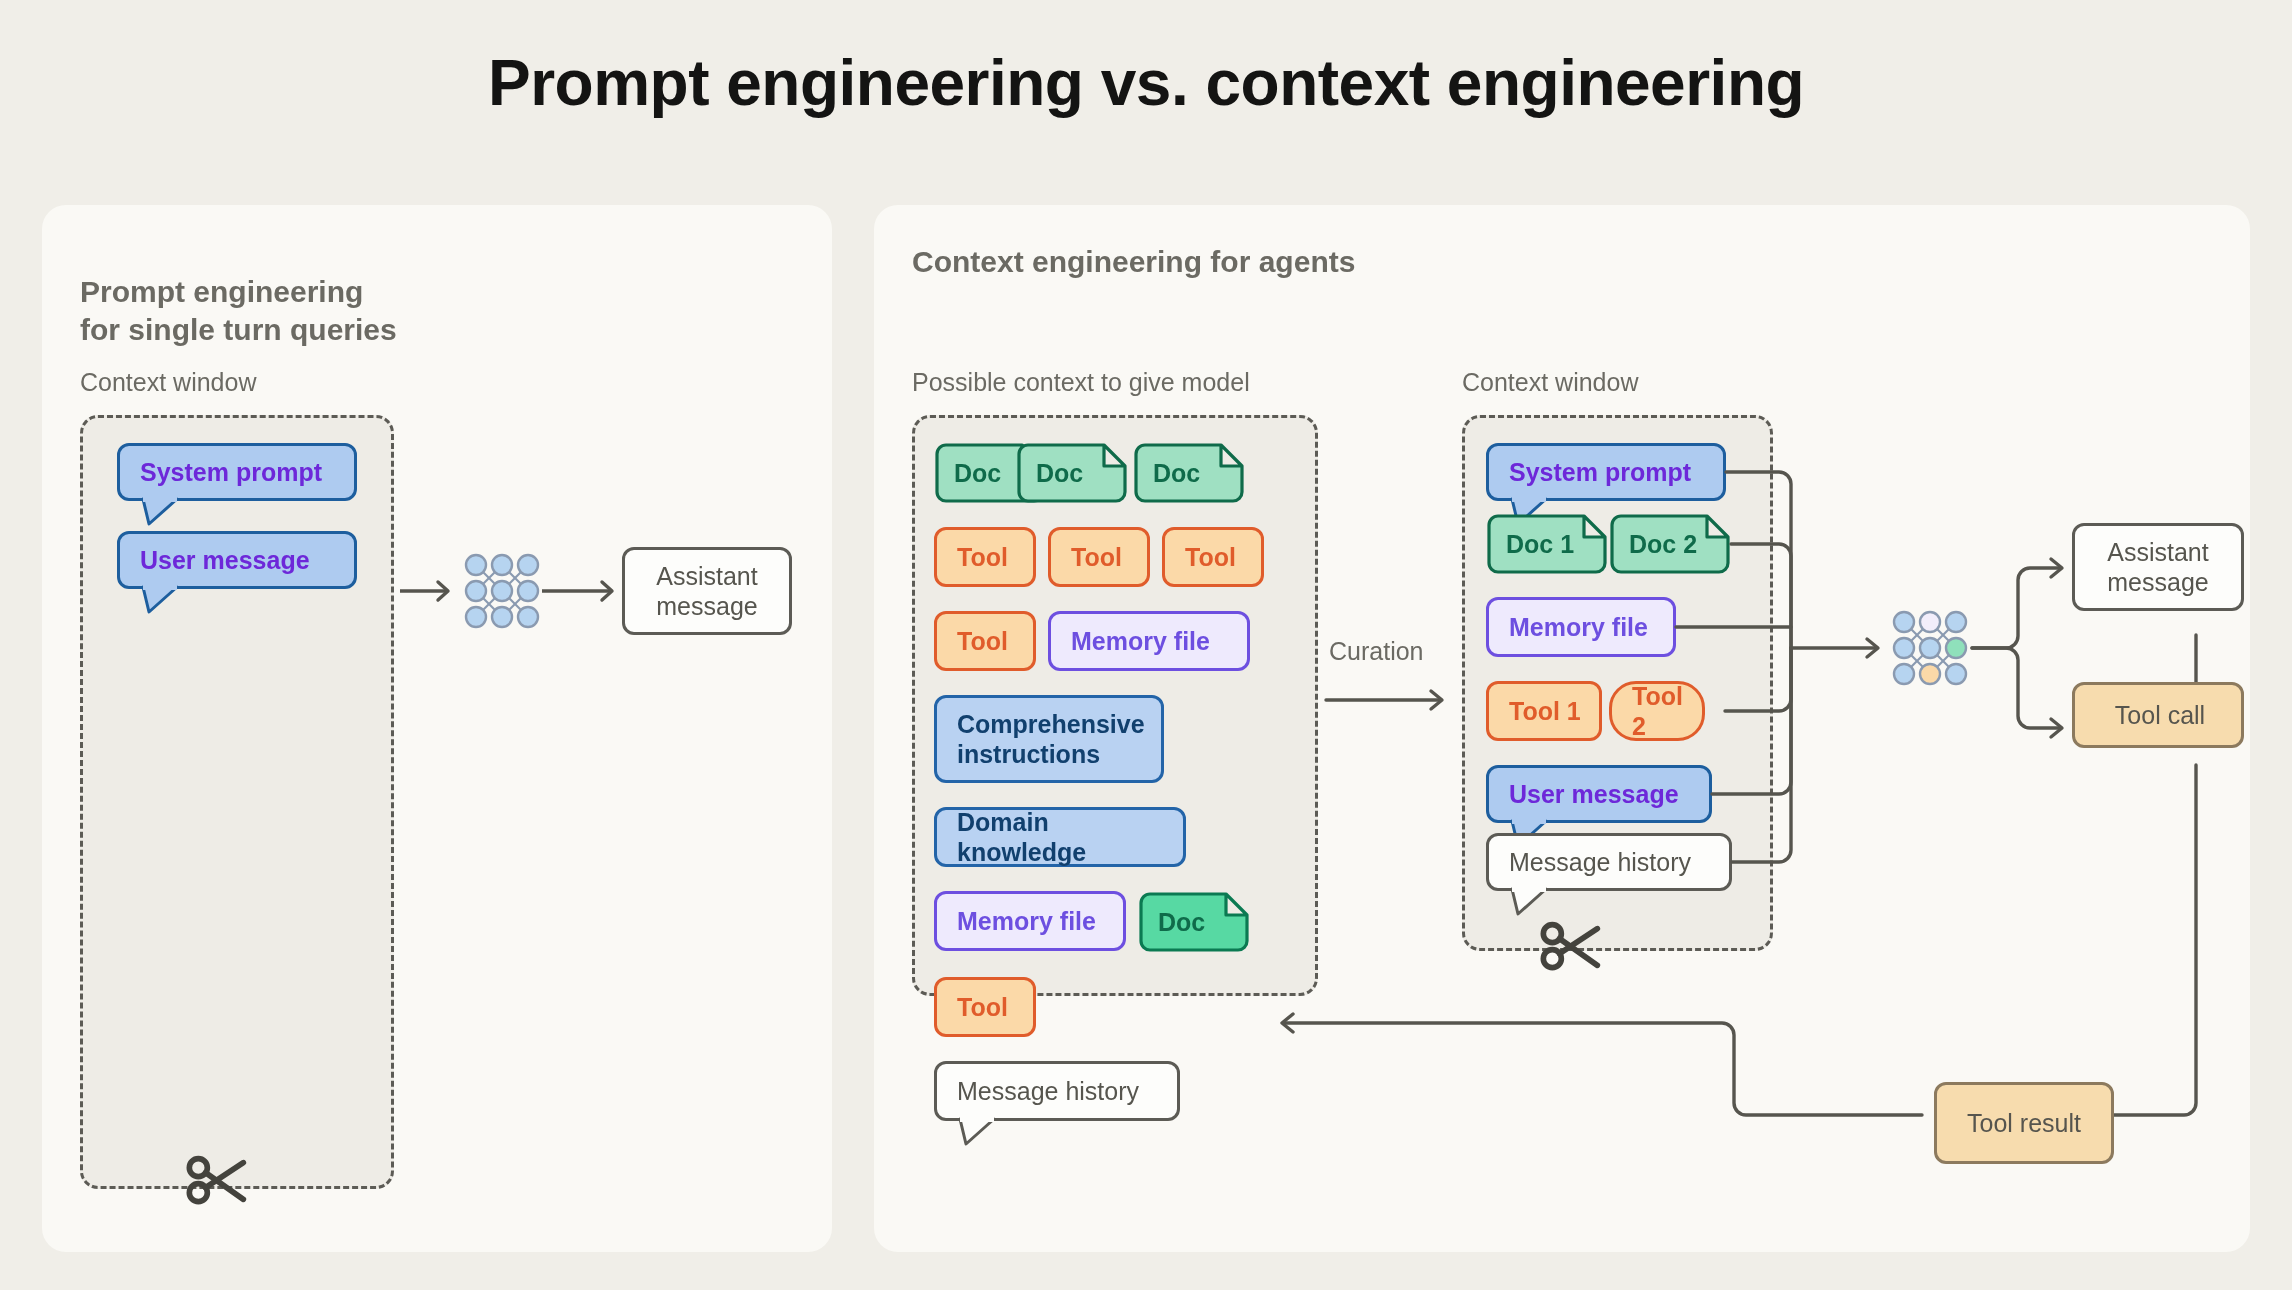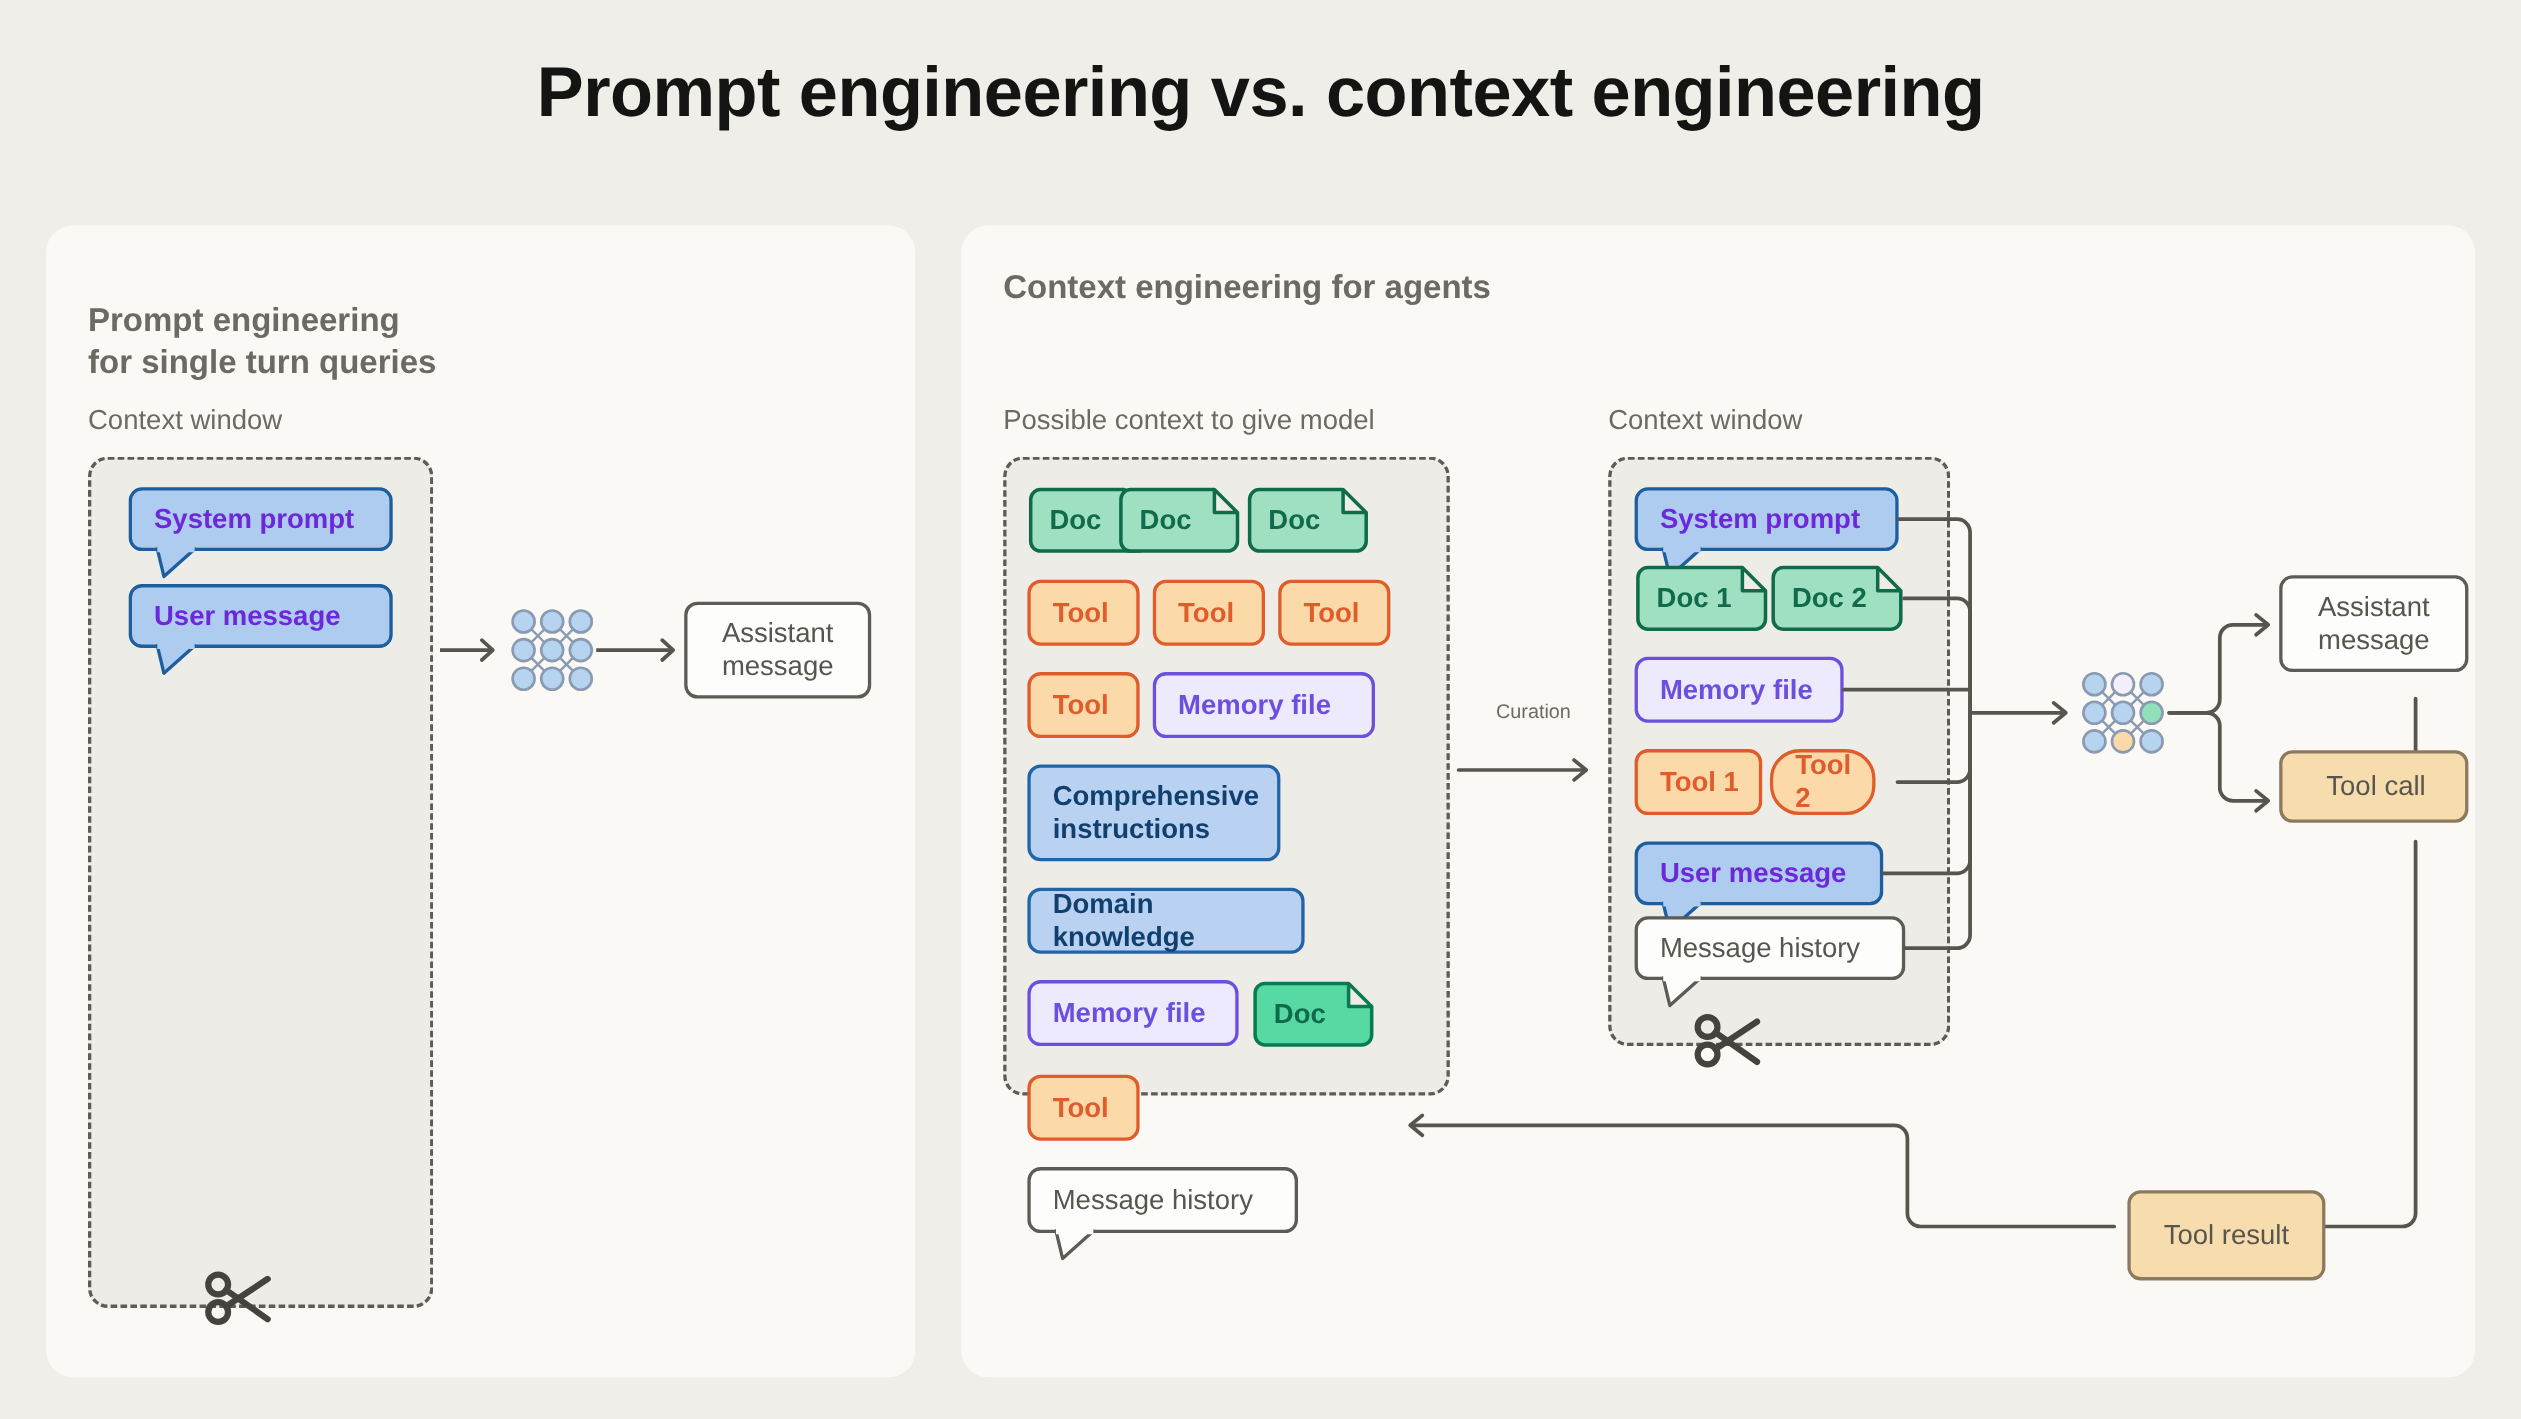--- a/index.html
+++ b/index.html
@@ -219,21 +219,21 @@
   </div>
 
   <div class="chip plainwhite" style="left:60px;top:856px;width:246px;height:60px;">
     <span>Message history</span>
   </div>
   <svg class="tail" style="left:84px;top:912px;" width="40" height="30">
     <path d="M2,2 L36,2 L8,27 Z" fill="#fdfdfb" stroke="#5c5b55" stroke-width="3" stroke-linejoin="round"></path>
     <path d="M2,2 L36,2" stroke="#fdfdfb" stroke-width="6"></path>
   </svg>
 
-  <div class="col-label" style="left:455px;top:432px;font-size:18px;margin-left:31px;">Curation</div>
+  <div class="col-label" style="left:455px;top:432px;font-size:25px;">Curation</div>
   <svg class="conn" width="1376" height="1047">
     <g stroke="#56554e" stroke-width="3.4" fill="none" stroke-linecap="round" stroke-linejoin="round">
       <line x1="452" y1="495" x2="566" y2="495"></line>
       <path d="M557,486 L568,495 L557,504"></path>
     </g>
   </svg>
 
   <div class="chip blue" style="left:612px;top:238px;width:240px;height:58px;">
     <span>System prompt</span>
   </div>

